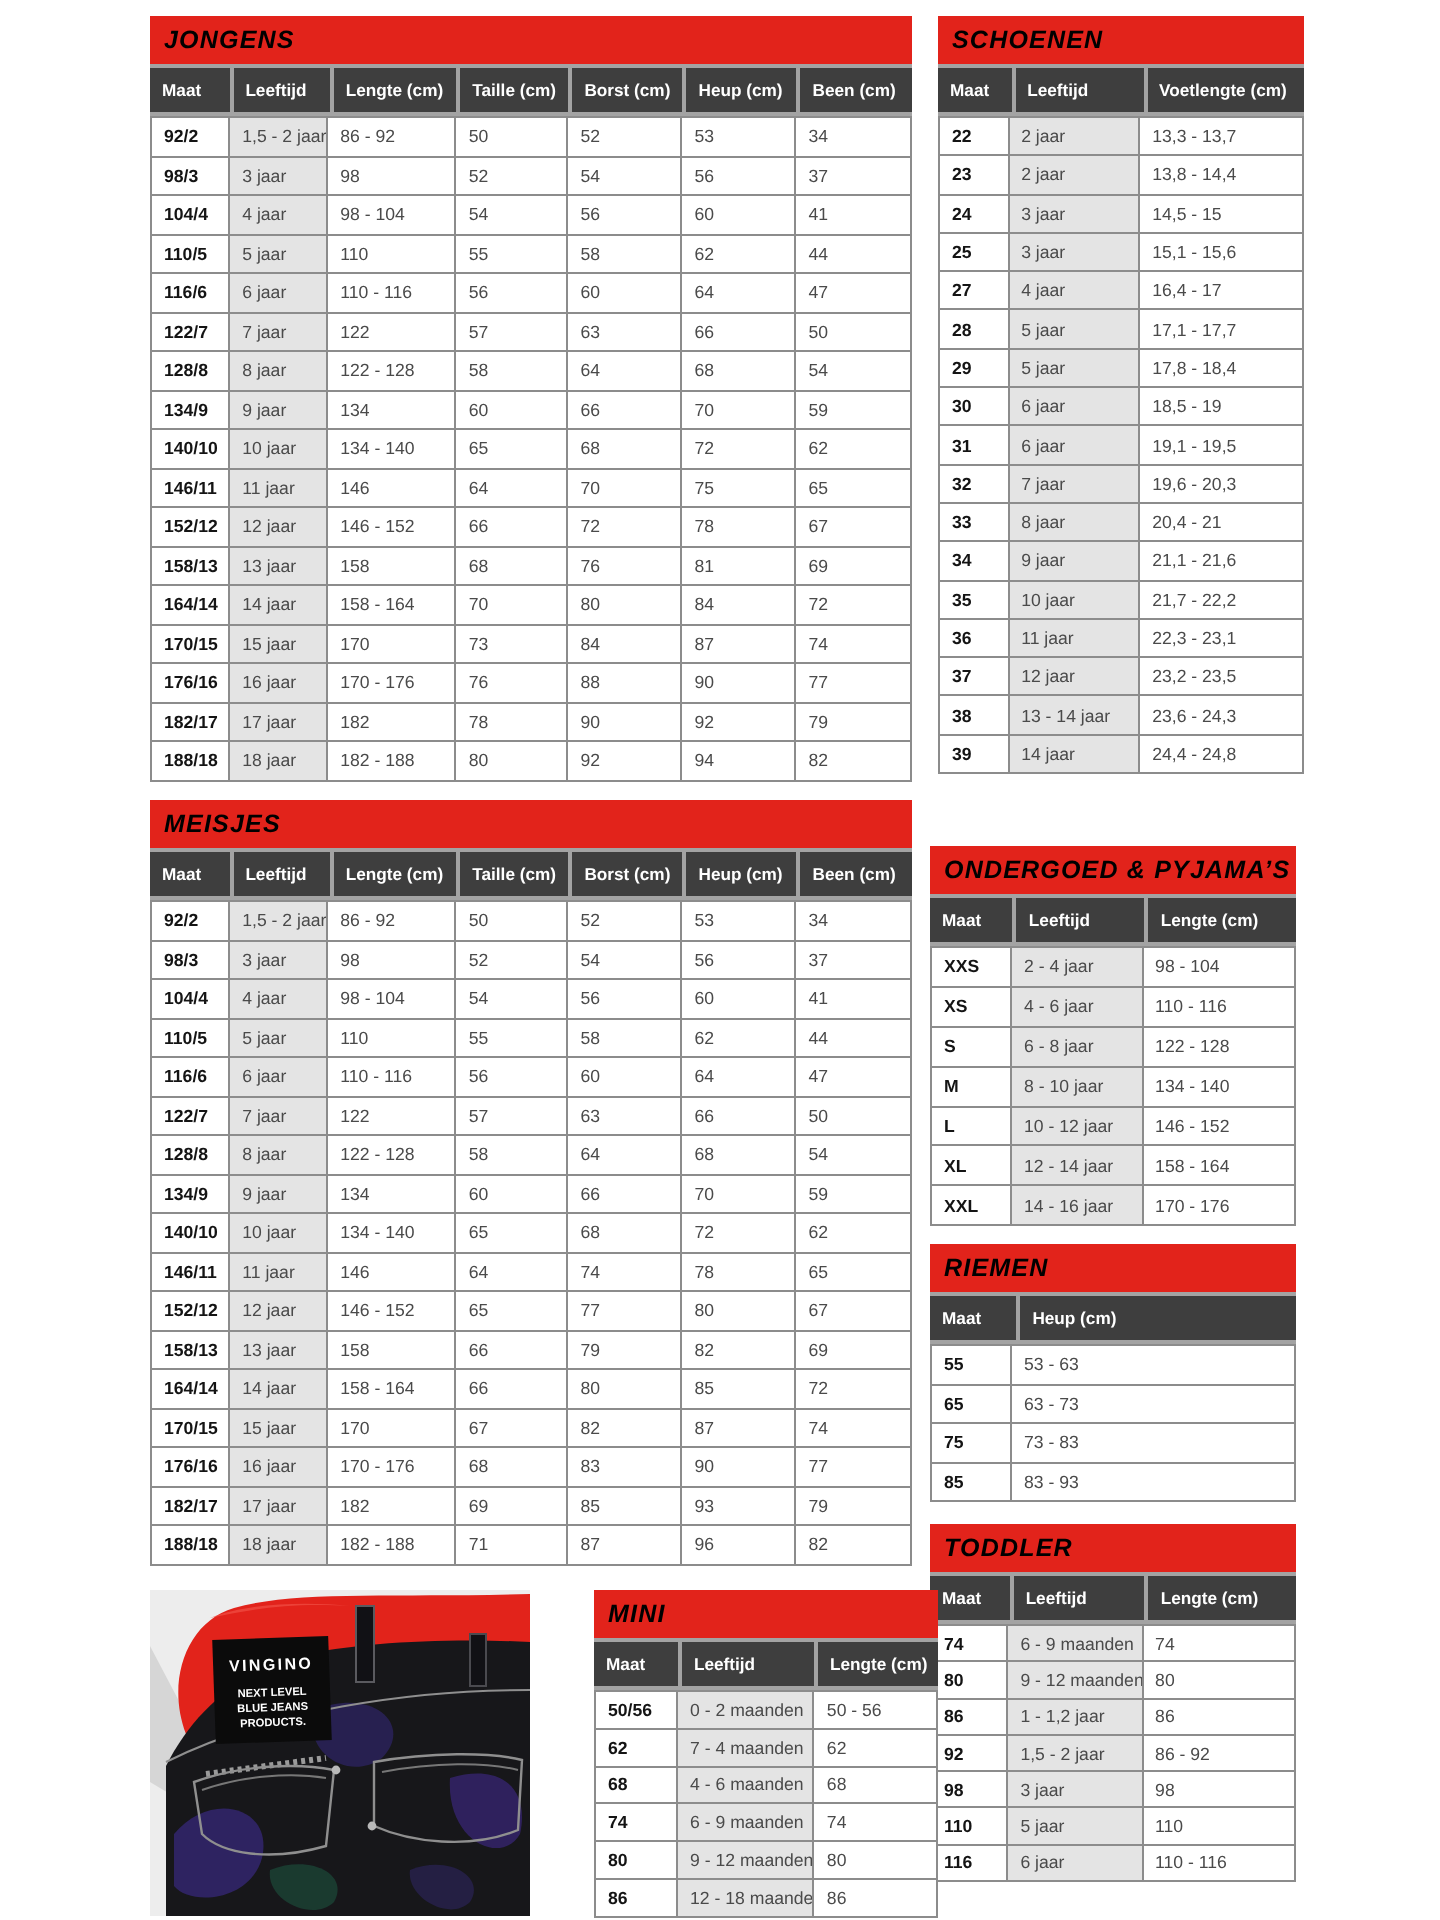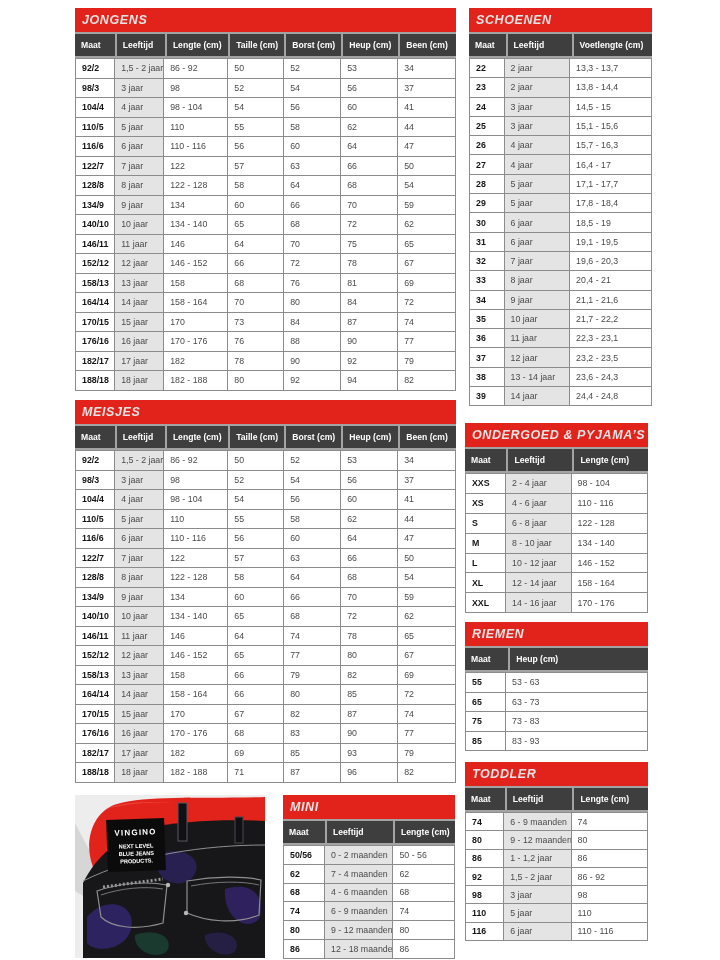--- a/index.html
+++ b/index.html
@@ -6,21 +6,21 @@
   .page{
     position:relative;
     width:720px;height:960px;
     background:#ffffff;
     font-family:"Liberation Sans",sans-serif;
     overflow:hidden;
   }
   .sz-table{position:absolute;}
   .tbar{
     background:var(--red,#e2231b);
-    color:#e5e5e5;
+    color:#000000;
     font-weight:bold;font-style:italic;
     font-size:12.5px;letter-spacing:.6px;
     height:24px;line-height:24px;
     padding-left:7px;box-sizing:border-box;
   }
   .thead{display:flex;gap:2px;background:#a3a3a3;padding:2px 0;}
   .thead .th{
     background:var(--hdr,#3e3e3e);
     color:#fff;font-weight:bold;font-size:8.6px;
     height:22px;line-height:22px;
@@ -441,25 +441,20 @@
             <td class="maat">24</td>
             <td class="leeftijd">3 jaar</td>
             <td>14,5 - 15</td>
           </tr>
           <tr>
             <td class="maat">25</td>
             <td class="leeftijd">3 jaar</td>
             <td>15,1 - 15,6</td>
           </tr>
           <tr>
-            <td class="maat">26</td>
-            <td class="leeftijd">4 jaar</td>
-            <td>15,7 - 16,3</td>
-          </tr>
-          <tr>
             <td class="maat">27</td>
             <td class="leeftijd">4 jaar</td>
             <td>16,4 - 17</td>
           </tr>
           <tr>
             <td class="maat">28</td>
             <td class="leeftijd">5 jaar</td>
             <td>17,1 - 17,7</td>
           </tr>
           <tr>
@@ -658,21 +653,21 @@
           </tr>
           <tr>
             <td class="maat">116</td>
             <td class="leeftijd">6 jaar</td>
             <td>110 - 116</td>
           </tr>
         </tbody>
       </table>
   </div>
 
-  <div class="sz-table" style="left:283px;top:795px;width:172px;--rh:17.8px">
+  <div class="sz-table" style="left:297px;top:795px;width:172px;--rh:17.8px">
     <div class="tbar">
       <span>MINI</span>
     </div>
     <div class="thead">
         <div class="th" style="flex: 24 0 0px;">Maat</div>
         <div class="th" style="flex: 40 0 0px;">Leeftijd</div>
         <div class="th" style="flex: 36 0 0px;">Lengte (cm)</div>
       </div>
     <table class="tb">
         <colgroup>

